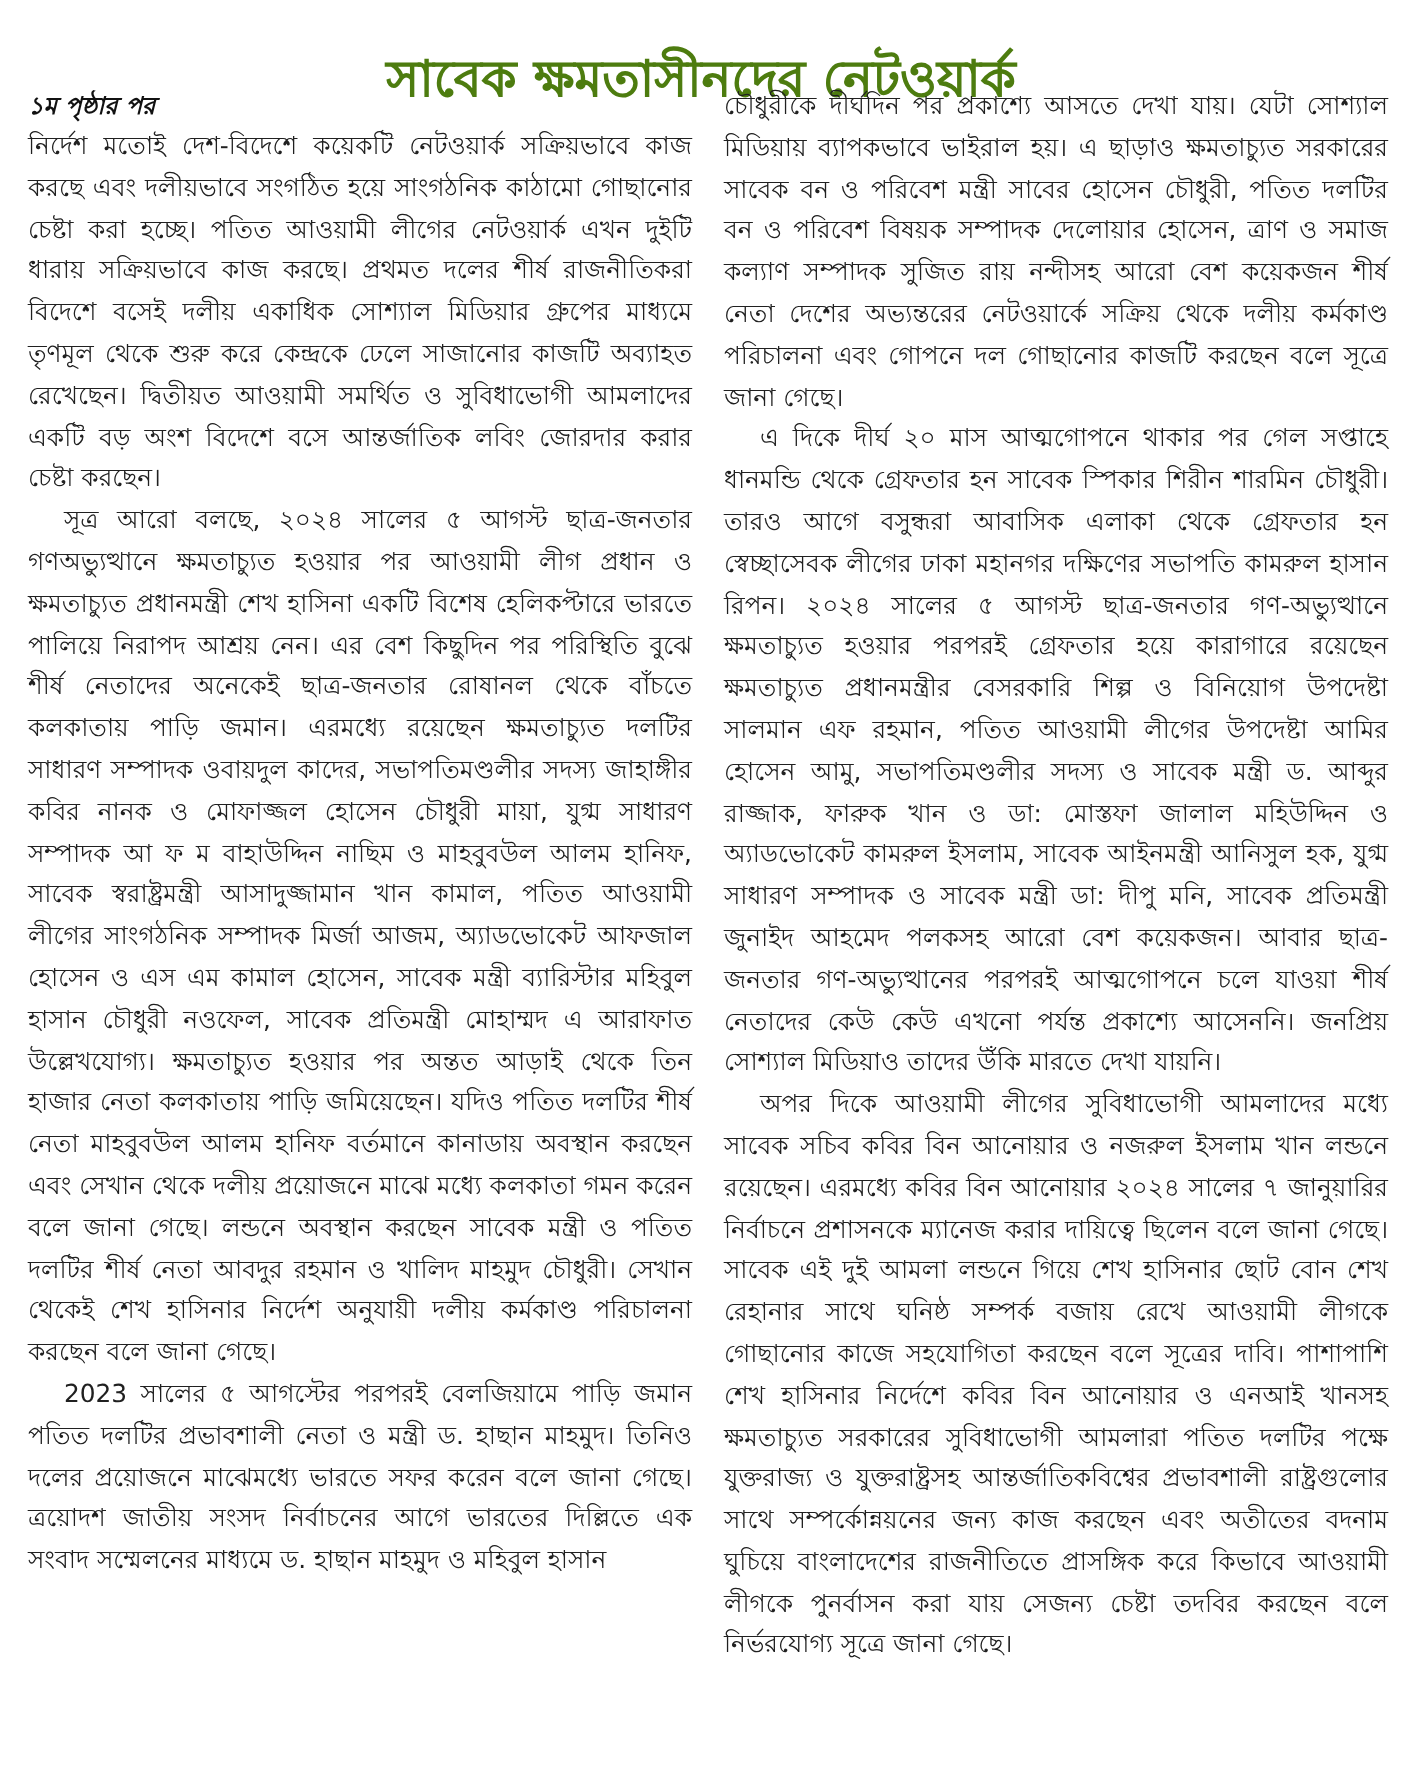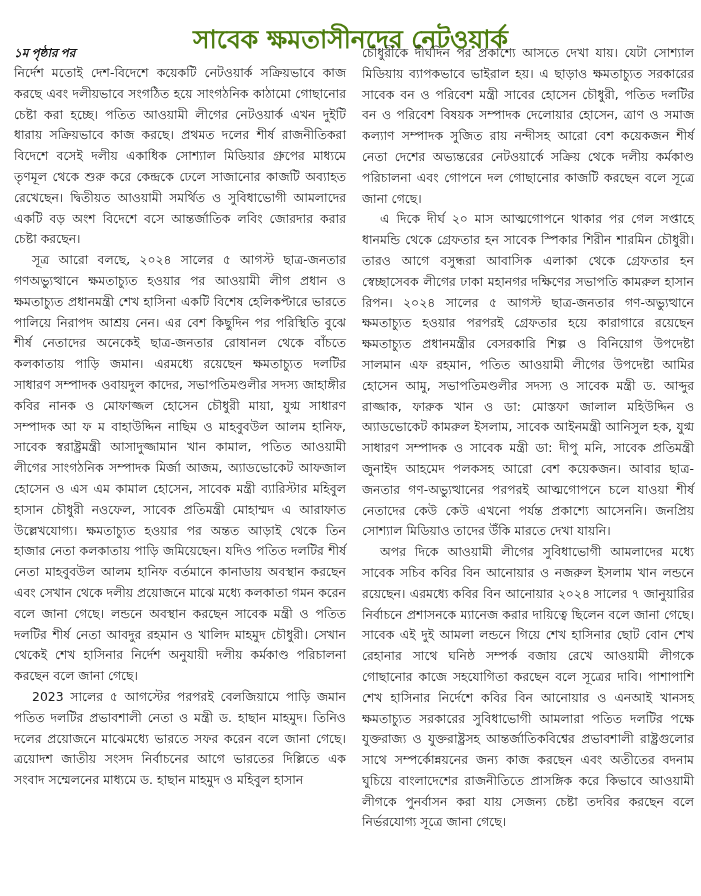--- a/index.html
+++ b/index.html
@@ -21,21 +21,21 @@
     display: flex; justify-content: space-between;
   }
   .col {
     width: 332px; font-size: 12.4px; line-height: 20.8px;
     text-align: justify; color: #202020;
   }
   .col p { margin: 0; text-indent: 0; }
   .col p.indent { text-indent: 18px; }
   .continued {
     font-weight: bold; font-style: italic; font-size: 12px; line-height: 20px;
-    display: block; color: #111; font-family: Liberation Serif, serif;
+    display: block; color: #111;
   }
 </style>
 </head>
 <body>
 
 <div class="top-rule"></div>
 
 <h1 class="headline">সাবেক ক্ষমতাসীনদের নেটওয়ার্ক</h1>
 
 <div class="columns">

